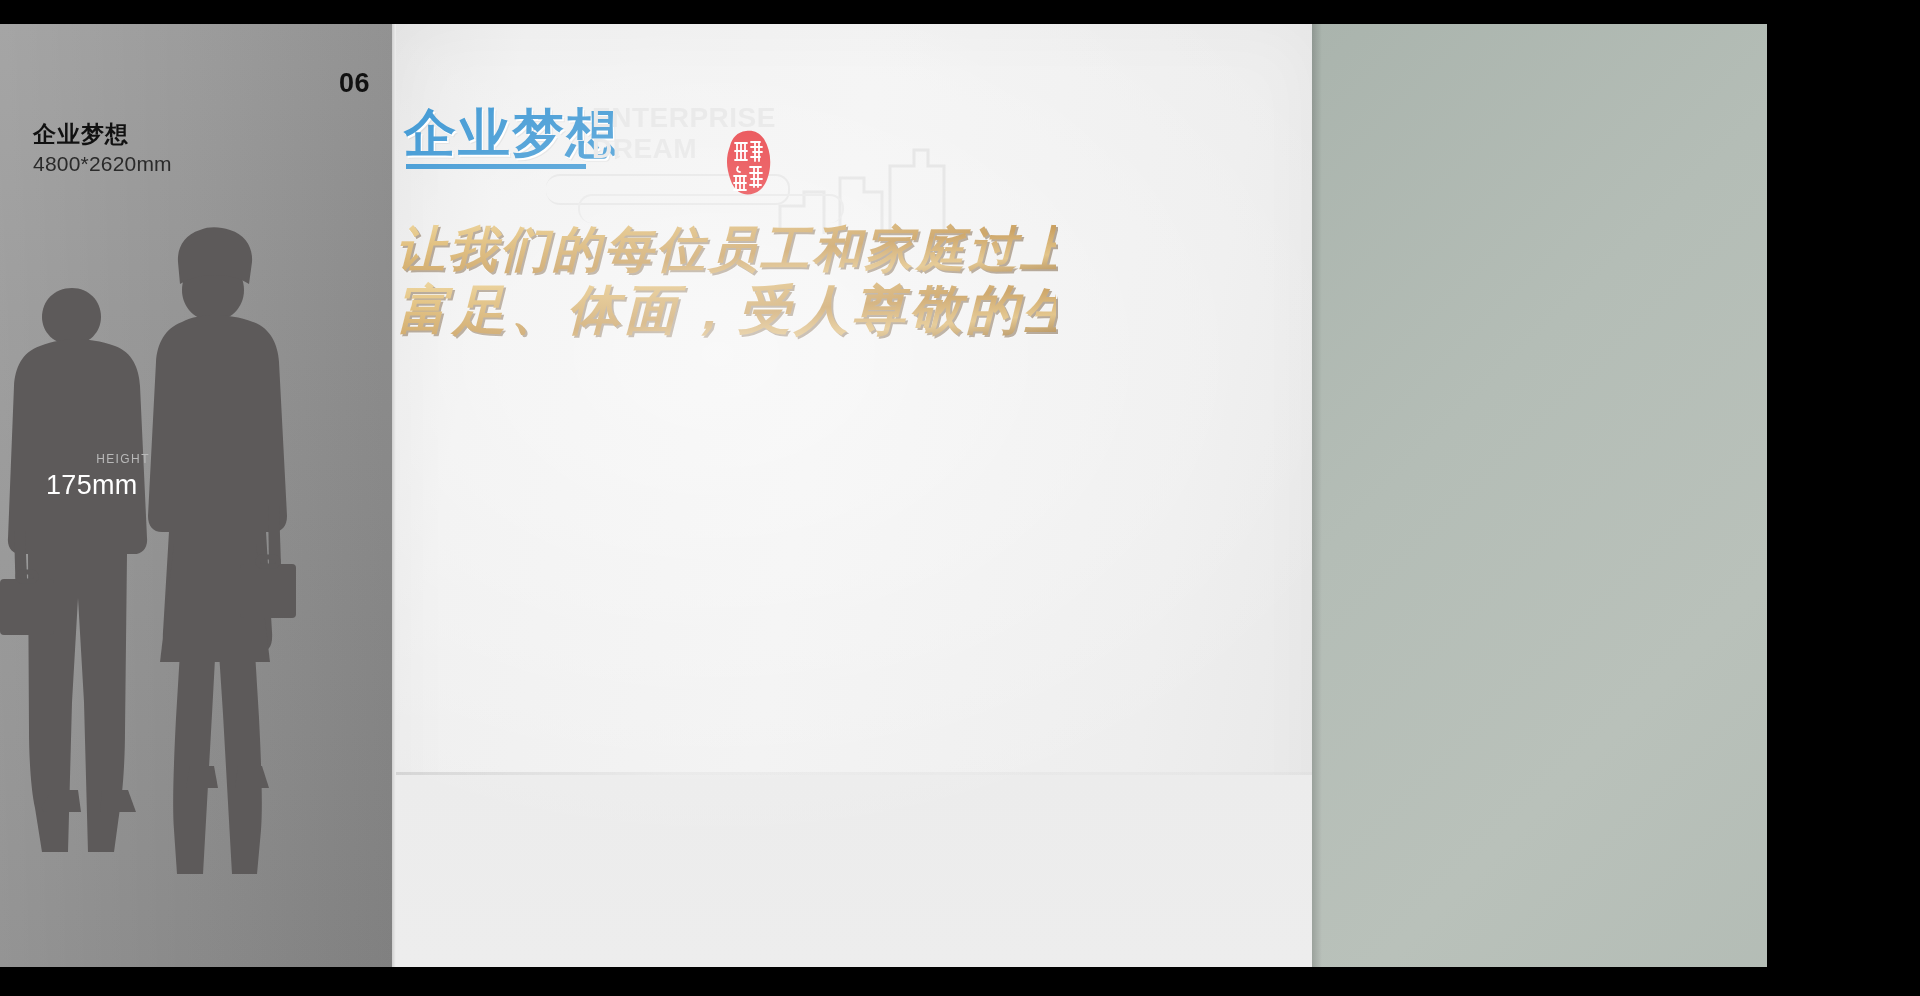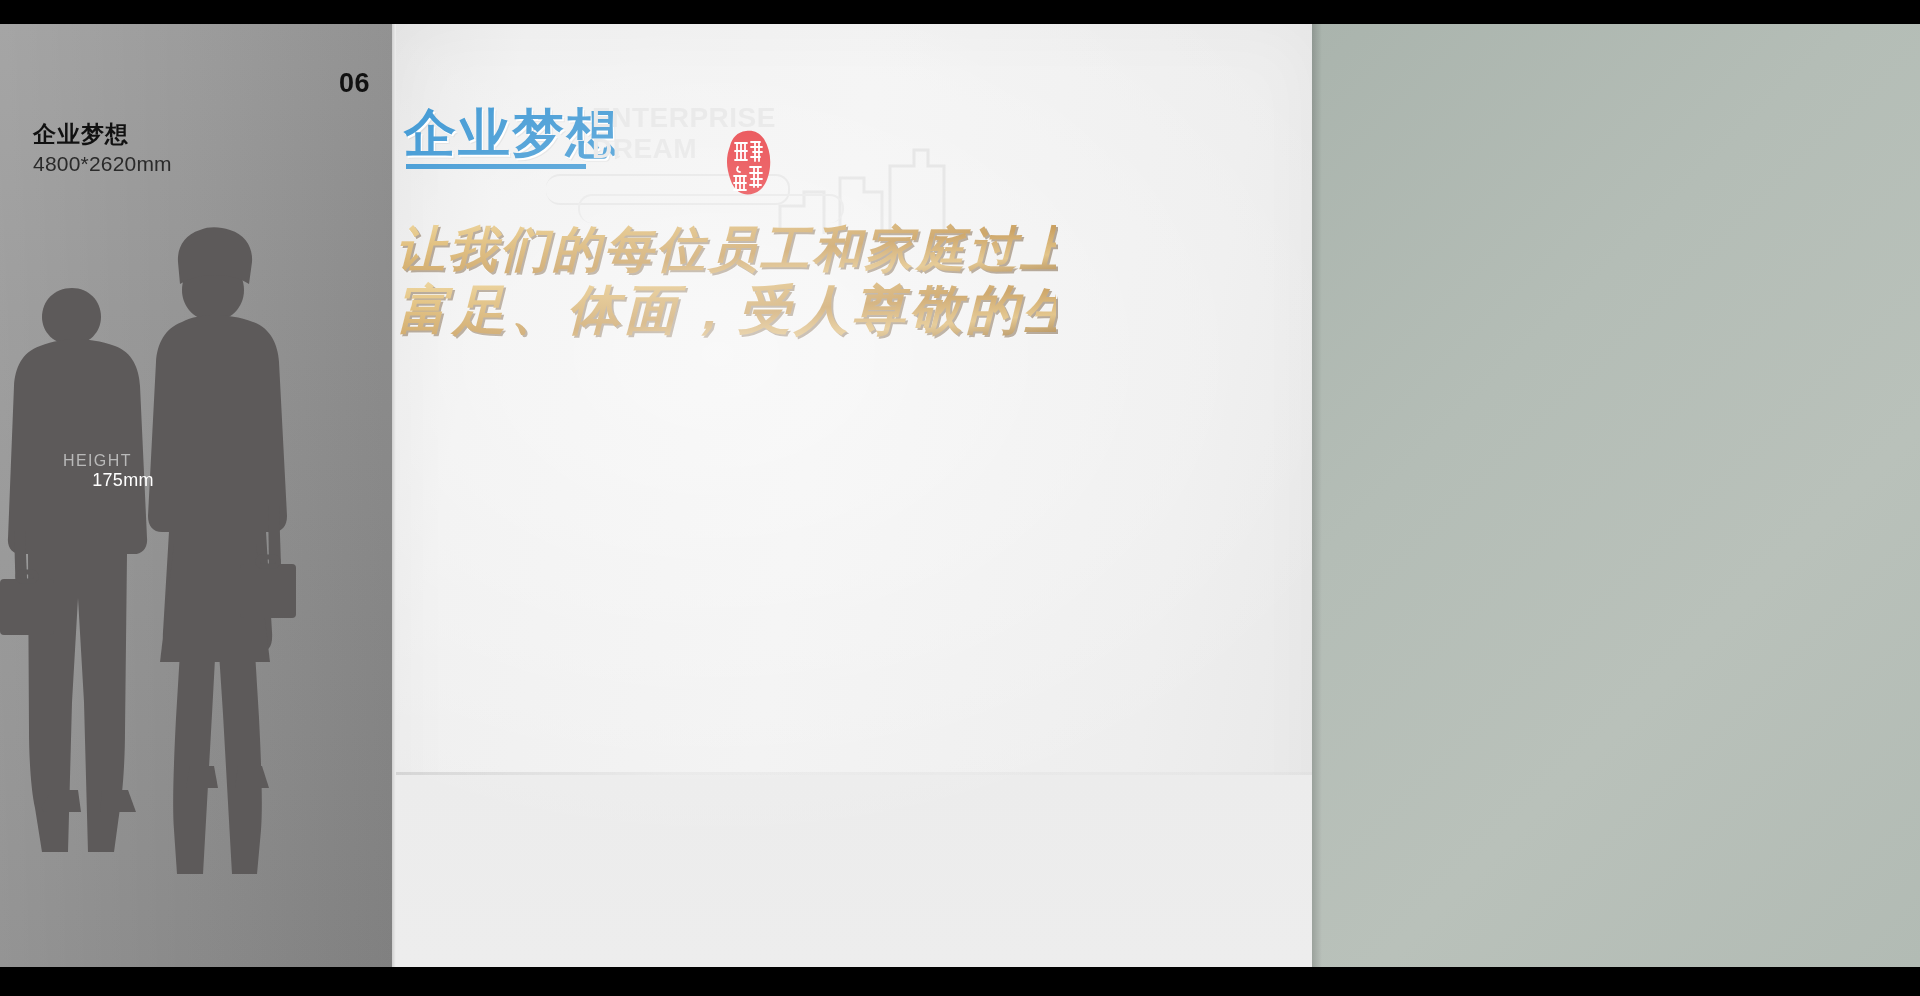--- a/index.html
+++ b/index.html
@@ -2,21 +2,21 @@
 <html><head>
 <meta charset="utf-8">
 <style>
   html, body {
     margin: 0;
     padding: 0;
     background: #000;
   }
   #stage {
     position: relative;
-    width: 1920px;
+    width: 1767px;
     height: 996px;
     background: #000000;
     overflow: hidden;
     font-family: "Liberation Sans", "DejaVu Sans", sans-serif;
   }
 
   
   .bar {
     position: absolute;
     left: 0;
@@ -124,31 +124,30 @@
     left: 33px; top: 128px;
     font-size: 21px;
     color: #2a2a2a;
     letter-spacing: 0.2px;
   }
 
   .height-label {
     position: absolute;
     left: 63px; top: 428px;
     width: 120px;
-    text-align: left;
-    font-size: 16px;
+    text-align: center;
+    font-size: 12px;
     color: #b9b9b9;
     letter-spacing: 1.4px;
   }
   .height-value {
     position: absolute;
-    left: 53px; top: 446px;
+    left: 46px; top: 446px;
     width: 140px;
-    text-align: center;
-    font-size: 18px;
+    font-size: 27px;
     color: #ffffff;
     letter-spacing: 0.3px;
   }
 
   .silhouettes {
     position: absolute;
     left: 0; top: 0;
     width: 396px; height: 943px;
     pointer-events: none;
   }

